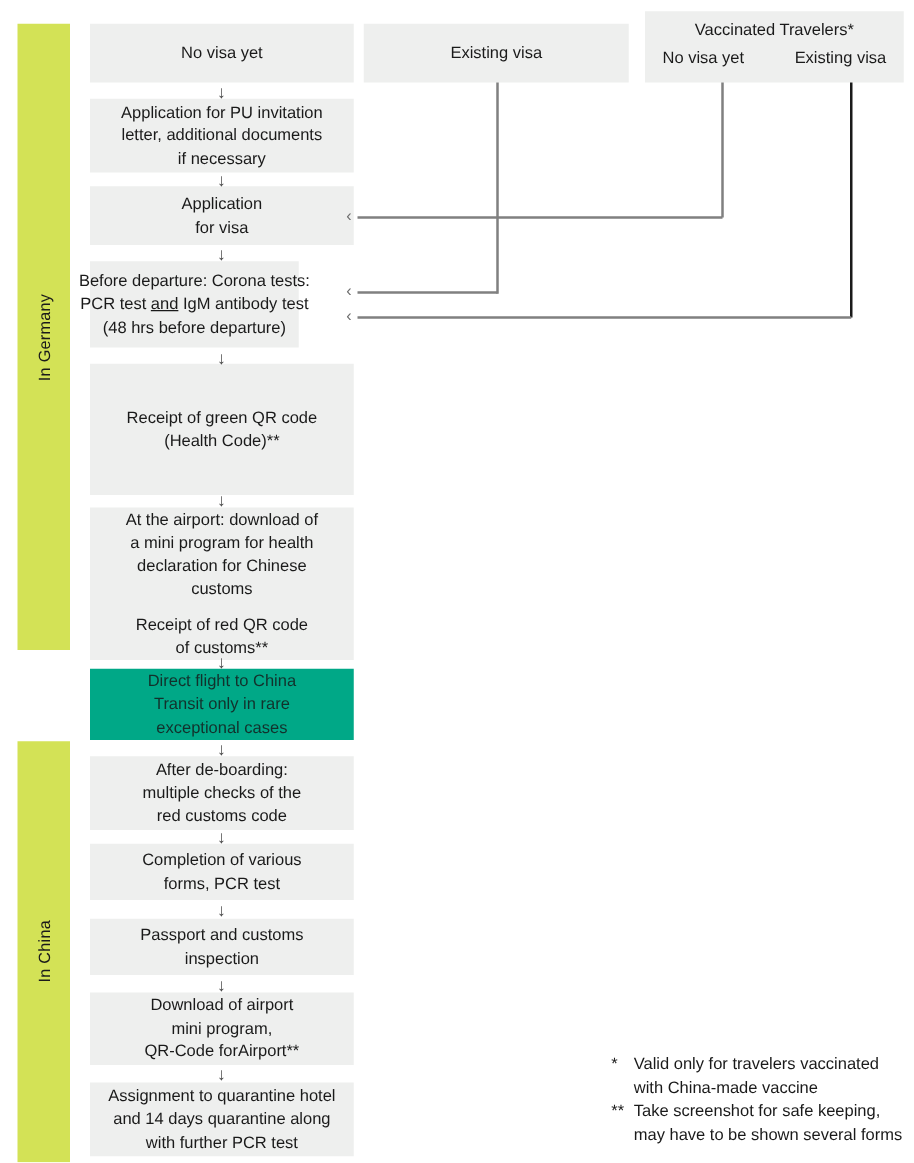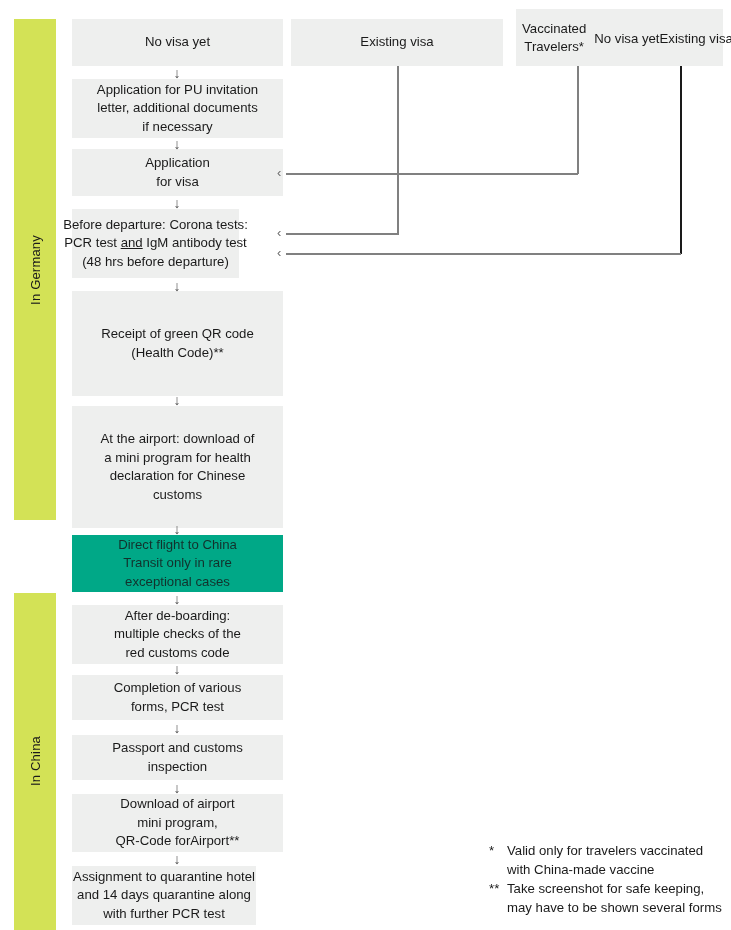--- a/index.html
+++ b/index.html
@@ -36,21 +36,21 @@
     color: #1a1a1a;
     white-space: nowrap;
   }
 
   
   .node {
     position: absolute;
     background: #eeefee;
     box-sizing: border-box;
     display: flex;
-    flex-direction: row;
+    flex-direction: column;
     align-items: center;
     justify-content: center;
     text-align: center;
     font-size: 13.2px;
     line-height: 18.5px;
     color: #1a1a1a;
     padding: 2px 6px;
   }
   .node.accent {
     background: #00a887;
@@ -180,20 +180,24 @@
     </span>
   </div>
 
   <div class="node" style="left:72px; top:406px; width:211px; height:122px;">
     <span class="para">
       <span class="line">At the airport: download of</span>
       <span class="line">a mini program for health</span>
       <span class="line">declaration for Chinese</span>
       <span class="line">customs</span>
     </span>
+    <span class="para">
+      <span class="line">Receipt of red QR code</span>
+      <span class="line">of customs**</span>
+    </span>
   </div>
 
   <div class="node accent" style="left:72px; top:535px; width:211px; height:57px;">
     <span class="para">
       <span class="line">Direct flight to China</span>
       <span class="line">Transit only in rare</span>
       <span class="line">exceptional cases</span>
     </span>
   </div>
 
@@ -220,21 +224,21 @@
   </div>
 
   <div class="node" style="left:72px; top:794px; width:211px; height:58px;">
     <span class="para">
       <span class="line">Download of airport</span>
       <span class="line">mini program,</span>
       <span class="line">QR-Code forAirport**</span>
     </span>
   </div>
 
-  <div class="node" style="left:72px; top:866px; width:184px; height:59px;align-items:flex-end;">
+  <div class="node" style="left:72px; top:866px; width:211px; height:59px;">
     <span class="para">
       <span class="line">Assignment to quarantine hotel</span>
       <span class="line">and 14 days quarantine along</span>
       <span class="line">with further PCR test</span>
     </span>
   </div>
 
   <div class="down-arrow" style="left:169px; top:66px;">↓</div>
   <div class="down-arrow" style="left:169px; top:137px;">↓</div>
   <div class="down-arrow" style="left:169px; top:196px;">↓</div>

